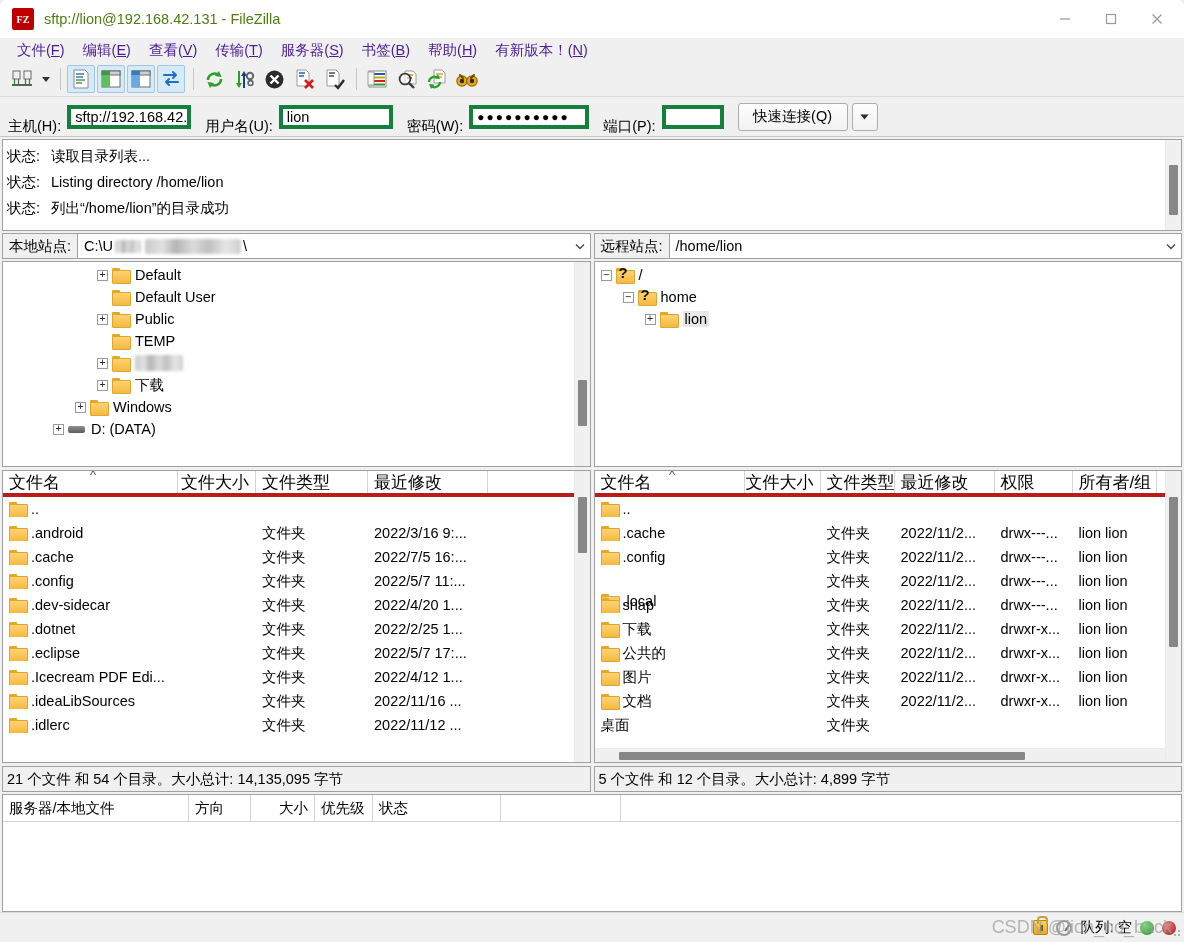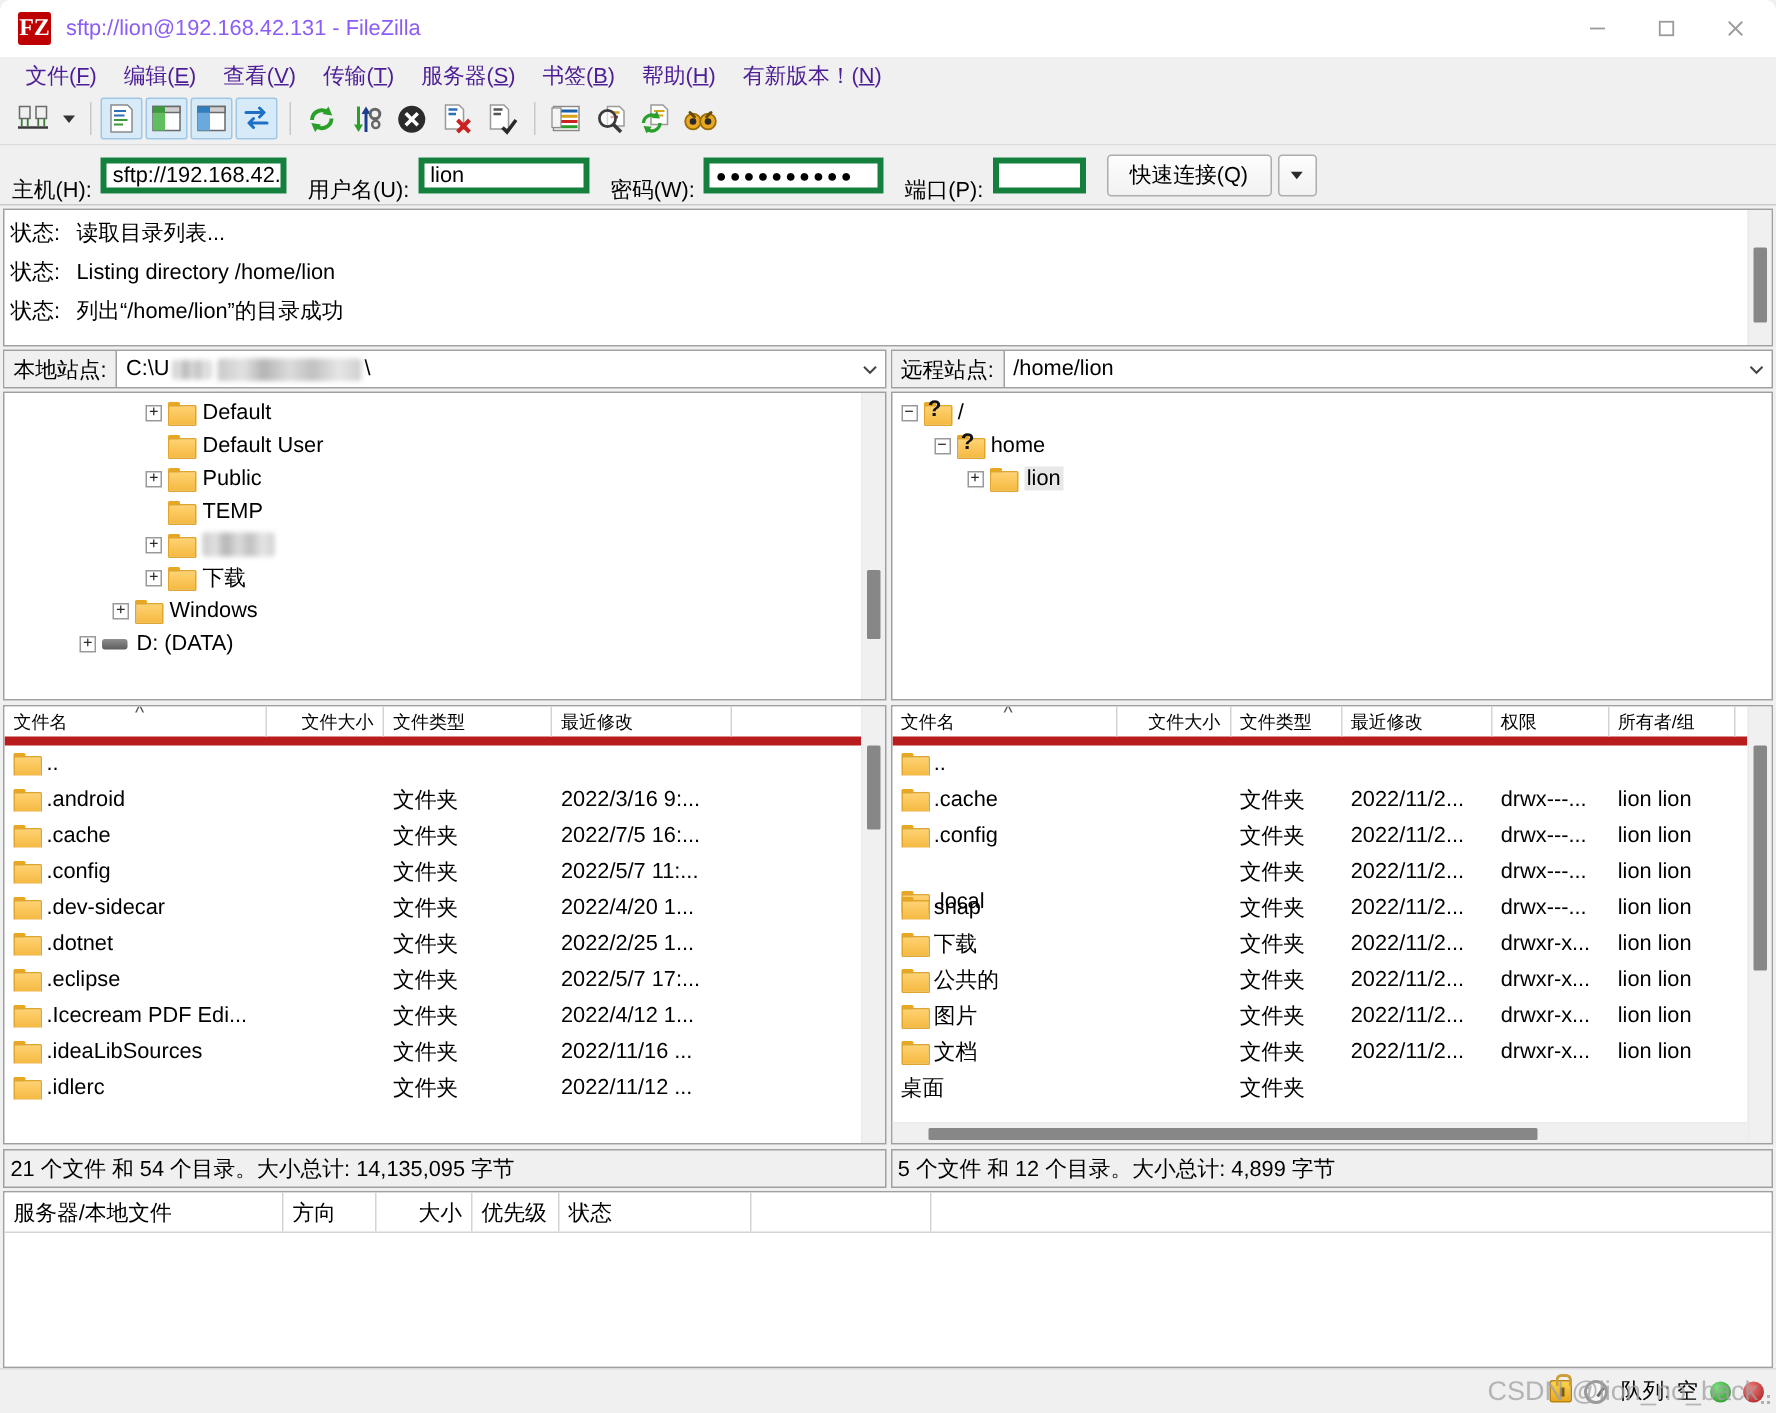--- a/index.html
+++ b/index.html
@@ -29,25 +29,25 @@
     border-top-right-radius: 7px;
   }
   .fz-logo {
     width: 22px; height: 22px;
     margin-left: 12px; margin-right: 10px;
     background: #bf0000;
     border-radius: 2px;
     position: relative;
     flex: 0 0 22px;
     display: flex; align-items: center; justify-content: center;
-    color: #fff; font-weight: bold; font-size: 16px;
+    color: #fff; font-weight: bold; font-size: 10px;
     font-family: "Liberation Serif", serif;
   }
   .title-text {
-    color: #8b5cf6;
+    color: #4d7c0f;
     font-size: 14.5px;
     flex: 1 1 auto;
     white-space: nowrap; overflow: hidden;
   }
   .winbtns { display: flex; height: 38px; }
   .winbtn {
     width: 46px; height: 38px;
     display: flex; align-items: center; justify-content: center;
     color: #9a9a9a;
   }
@@ -302,22 +302,22 @@
     display: flex; flex-direction: column;
     overflow: hidden;
     min-height: 0;
   }
   .listbody { flex: 1 1 auto; display: flex; min-height: 0; overflow: hidden; }
   .listcols { flex: 1 1 auto; display: flex; flex-direction: column; min-width: 0; overflow: hidden; }
   .lheader {
     display: flex;
     height: 26px; flex: 0 0 26px;
     background: #fff;
-    border-bottom: 6px solid #b91c1c;
-    font-size: 12px;
+    border-bottom: 4px solid #b91c1c;
+    font-size: 17px;
   }
   .lh {
     display: flex; align-items: center;
     padding: 0 6px;
     border-right: 1px solid #d4d4d4;
     overflow: hidden; white-space: nowrap;
     position: relative;
   }
   .lh.sortasc::after {
     content: "^";

